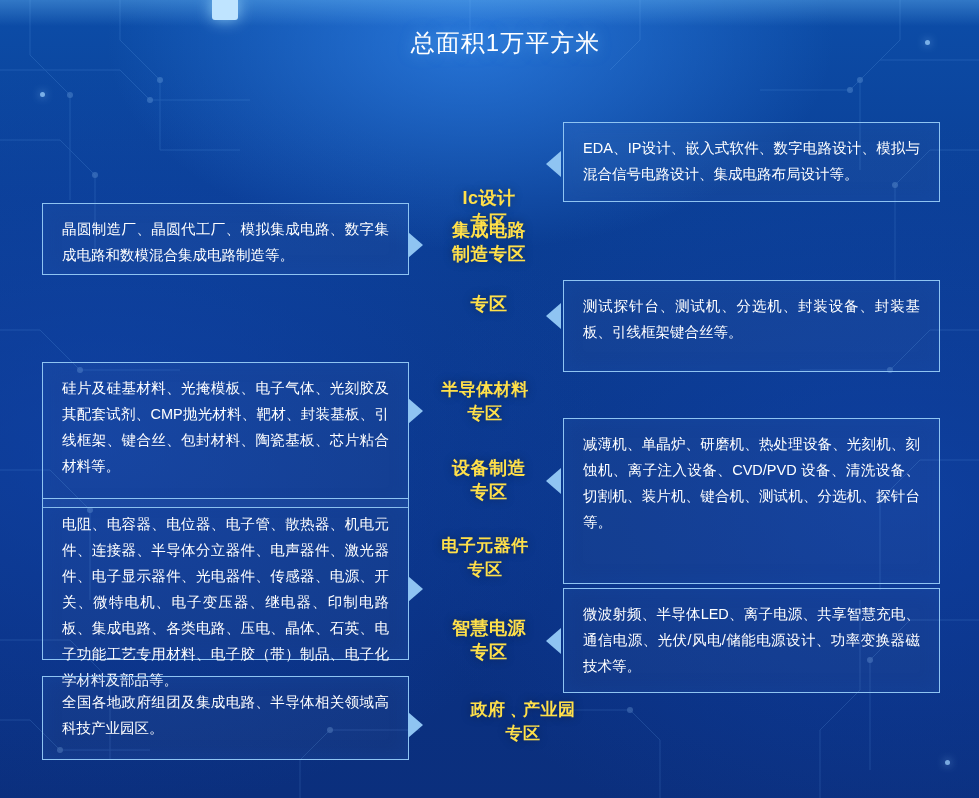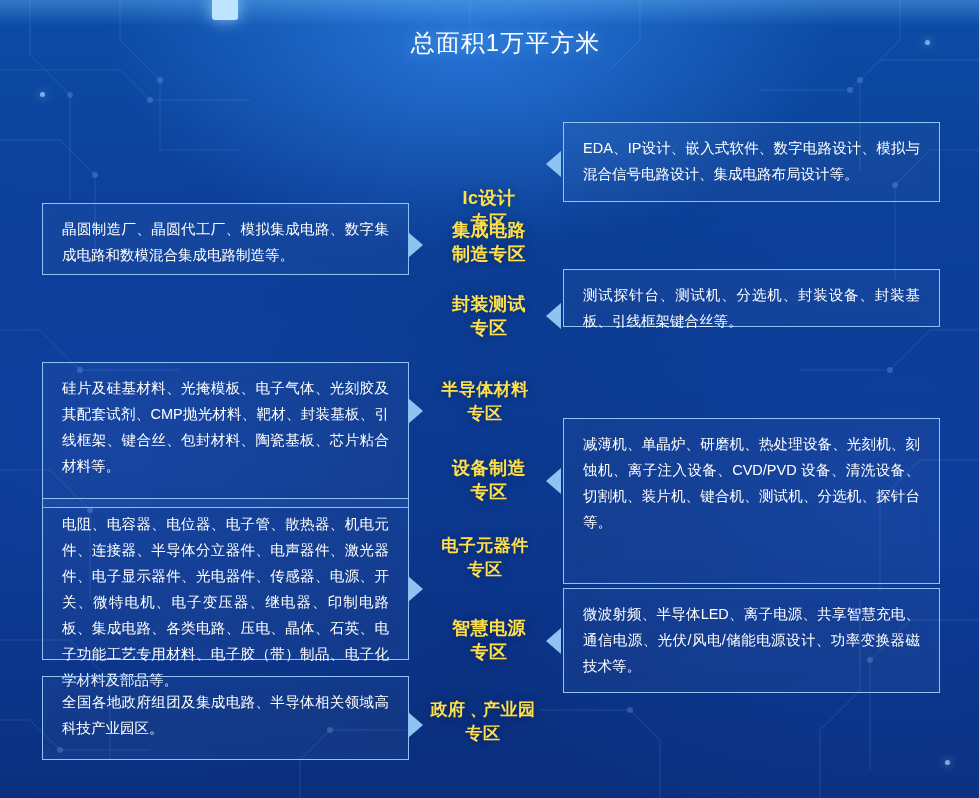--- a/index.html
+++ b/index.html
@@ -174,25 +174,24 @@
   <div class="card" style="left:563px; top:122px; width:377px; height:80px;">EDA、IP设计、嵌入式软件、数字电路设计、模拟与混合信号电路设计、集成电路布局设计等。</div>
 
   <div class="center-label" style="left:414px; top:218px;">
     <div>集成电路</div>
     <div>制造专区</div>
   </div>
   <div class="arrow right" style="left:408px; top:232px;"></div>
   <div class="card left" style="left:42px; top:203px; width:367px; height:72px;">晶圆制造厂、晶圆代工厂、模拟集成电路、数字集成电路和数模混合集成电路制造等。</div>
 
   <div class="center-label" style="left:414px; top:292px;">
-    <div>封装测试</div>
     <div>专区</div>
   </div>
   <div class="arrow left" style="left:546px; top:303px;"></div>
-  <div class="card" style="left:563px; top:269px; width:377px; height:58px;">测试探针台、测试机、分选机、封装设备、封装基板、引线框架键合丝等。</div>
+  <div class="card" style="left:563px; top:280px; width:377px; height:92px;">测试探针台、测试机、分选机、封装设备、封装基板、引线框架键合丝等。</div>
 
   <div class="center-label small" style="left:410px; top:378px;">
     <div>半导体材料</div>
     <div>专区</div>
   </div>
   <div class="arrow right" style="left:408px; top:398px;"></div>
   <div class="card left" style="left:42px; top:362px; width:367px; height:146px;">硅片及硅基材料、光掩模板、电子气体、光刻胶及其配套试剂、CMP抛光材料、靶材、封装基板、引线框架、键合丝、包封材料、陶瓷基板、芯片粘合材料等。</div>
 
   <div class="center-label" style="left:414px; top:456px;">
     <div>设备制造</div>
@@ -208,21 +207,21 @@
   <div class="arrow right" style="left:408px; top:576px;"></div>
   <div class="card left" style="left:42px; top:498px; width:367px; height:162px;">电阻、电容器、电位器、电子管、散热器、机电元件、连接器、半导体分立器件、电声器件、激光器件、电子显示器件、光电器件、传感器、电源、开关、微特电机、电子变压器、继电器、印制电路板、集成电路、各类电路、压电、晶体、石英、电子功能工艺专用材料、电子胶（带）制品、电子化学材料及部品等。</div>
 
   <div class="center-label" style="left:414px; top:616px;">
     <div>智慧电源</div>
     <div>专区</div>
   </div>
   <div class="arrow left" style="left:546px; top:628px;"></div>
   <div class="card" style="left:563px; top:588px; width:377px; height:105px;">微波射频、半导体LED、离子电源、共享智慧充电、通信电源、光伏/风电/储能电源设计、功率变换器磁技术等。</div>
 
-  <div class="center-label small" style="left:408px; top:698px;">
+  <div class="center-label small" style="left:408px; top:698px;padding-left:40px;">
     <div>政府﹑产业园</div>
     <div>专区</div>
   </div>
   <div class="arrow right" style="left:408px; top:712px;"></div>
   <div class="card left" style="left:42px; top:676px; width:367px; height:84px;">全国各地政府组团及集成电路、半导体相关领域高科技产业园区。</div>
 
   <div class="deco-dot" style="left:925px; top:40px;"></div>
   <div class="deco-dot" style="left:40px; top:92px;"></div>
   <div class="deco-dot" style="left:945px; top:760px;"></div>
 

